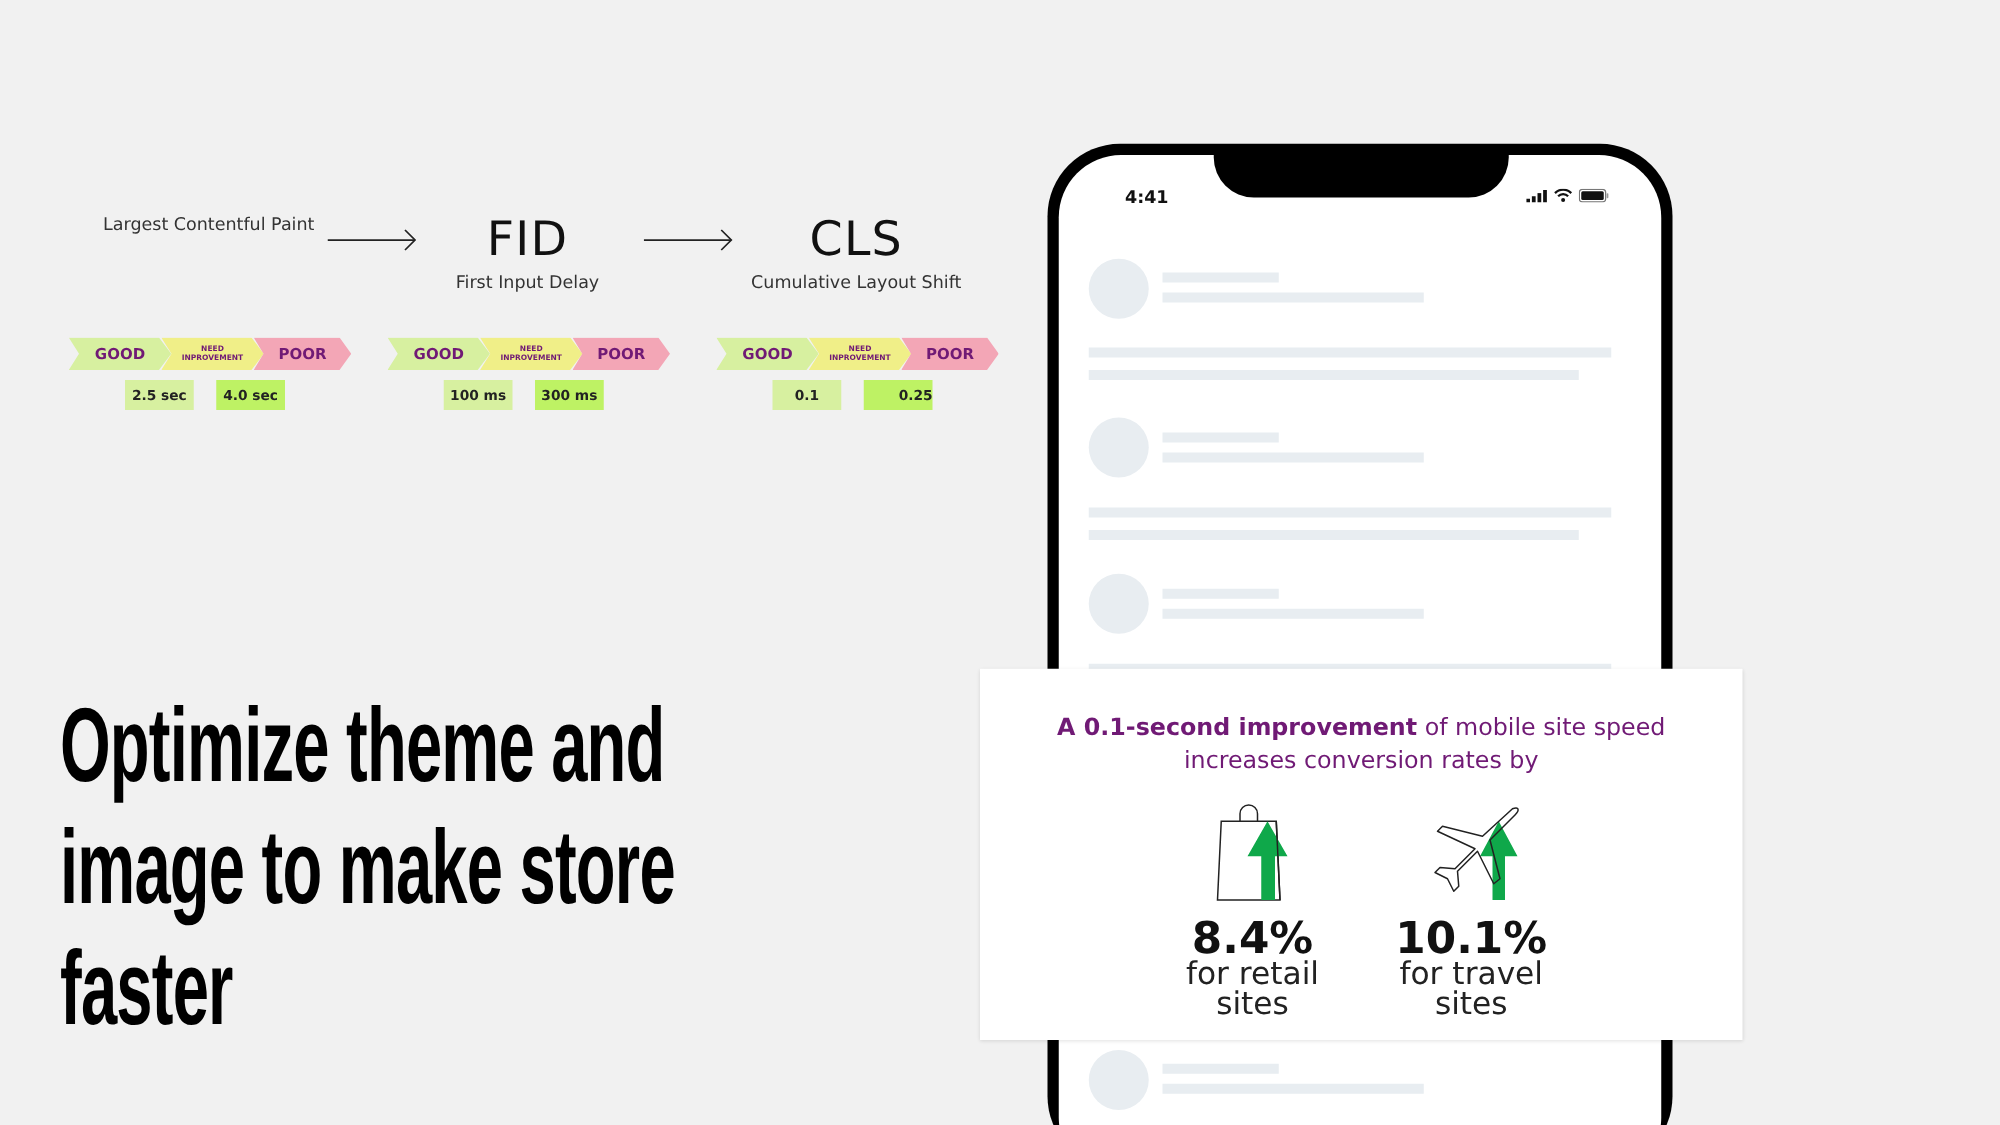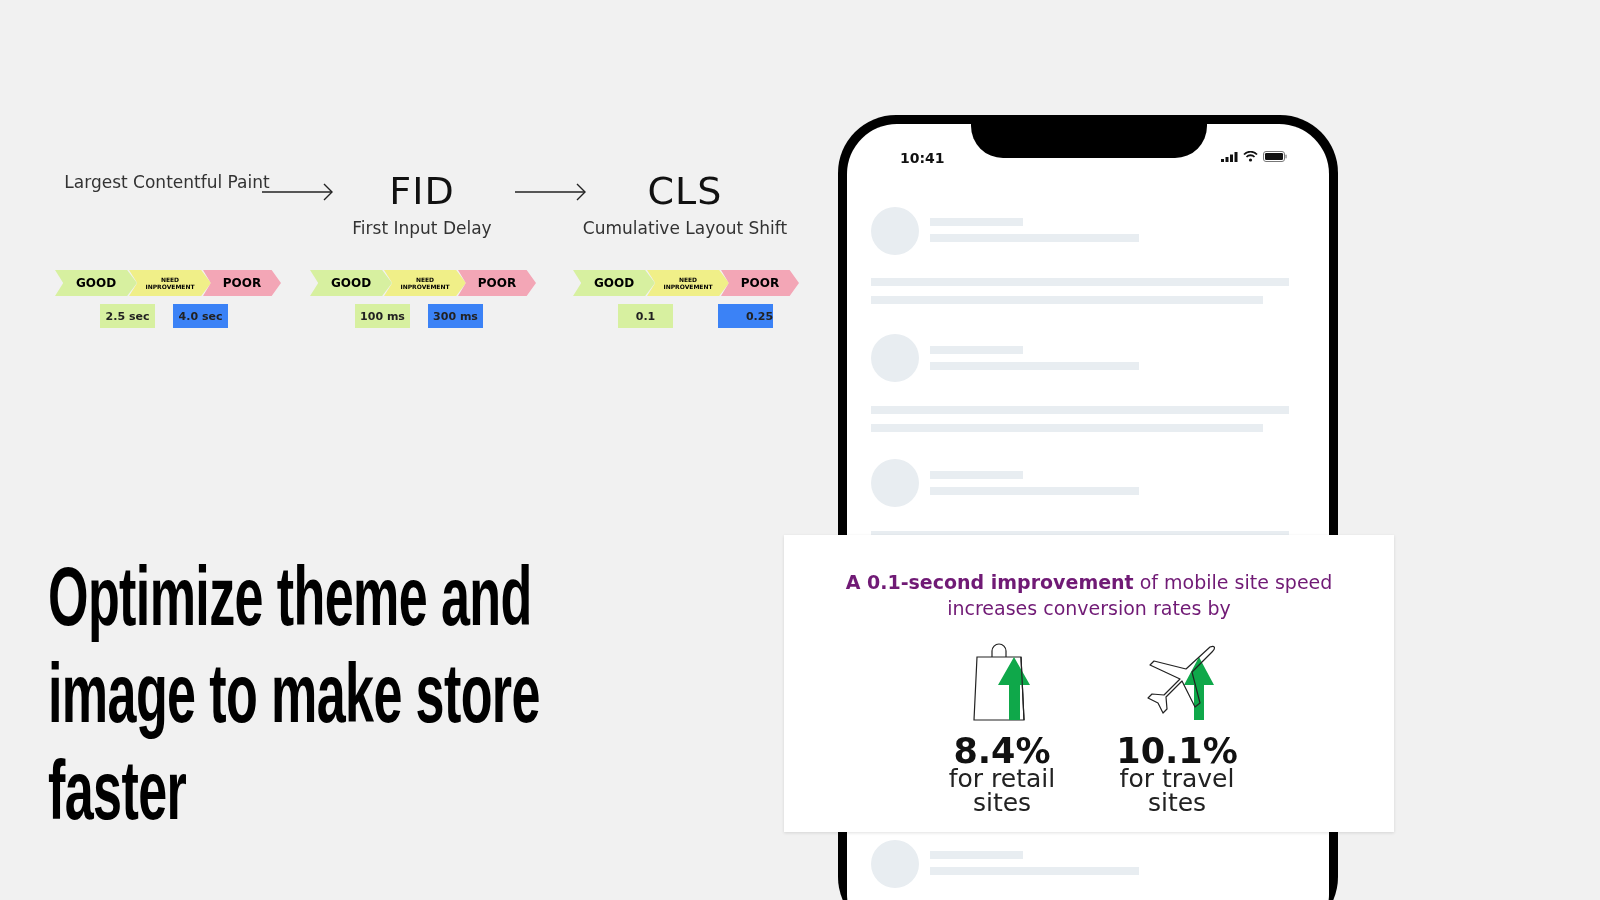--- a/index.html
+++ b/index.html
@@ -2,31 +2,31 @@
 <html><head>
 <meta charset="utf-8">
 <style>
   * { box-sizing: border-box; margin: 0; padding: 0; }
   html, body { width: 1600px; height: 900px; overflow: hidden; background: #f1f1f1; }
   body { position: relative; font-family: "DejaVu Sans", sans-serif; color: #111; }
 
   
   .metric { position: absolute; top: 168px; width: 240px; text-align: center; }
   .metric .abbr { font-family: "DejaVu Sans", sans-serif; font-size: 38px; font-weight: 500; letter-spacing: 1px; color: #111; line-height: 46px; }
-  .metric .full { font-size: 17px; color: #333; margin-top: 4px; }
+  .metric .full { font-size: 14px; color: #333; margin-top: 4px; }
   .flow-arrow { position: absolute; top: 180px; width: 72px; height: 24px; }
 
   .scale { position: absolute; top: 270px; height: 26px; }
-  .seg { position: absolute; top: 0; height: 26px; display: flex; align-items: center; justify-content: center; font-weight: 700; color: #000000; }
+  .seg { position: absolute; top: 0; height: 26px; display: flex; align-items: center; justify-content: center; font-weight: 700; color: #701a75; }
   .seg.good { background: #d7f0a0; clip-path: polygon(0 0, 88% 0, 100% 50%, 88% 100%, 0 100%, 10% 50%); font-size: 12px; }
   .seg.need { background: #f0ef88; clip-path: polygon(0 0, 88% 0, 100% 50%, 88% 100%, 0 100%, 10% 50%); font-size: 6px; line-height: 7px; text-align: center; font-weight: 600; }
   .seg.poor { background: #f3a6b6; clip-path: polygon(0 0, 88% 0, 100% 50%, 88% 100%, 0 100%, 10% 50%); font-size: 12px; }
   .thr { position: absolute; top: 304px; width: 55px; height: 24px; display: flex; align-items: center; justify-content: center; font-size: 11px; font-weight: 700; color: #222; }
   .thr.g { background: #d7f0a0; }
-  .thr.y { background: #3b82f6; }
+  .thr.y { background: #bef264; }
 
   
   .headline { position: absolute; left: 48px; top: 548px; width: 1000px; transform-origin: 0 0; transform: scaleX(0.62); font-family: "Liberation Sans", sans-serif; font-weight: 700; font-size: 84px; line-height: 97px; color: #000; letter-spacing: -1px; }
   .headline span { display: block; white-space: nowrap; }
 
   
   .phone { position: absolute; left: 838px; top: 115px; width: 500px; height: 820px; background: #000; border-radius: 58px; }
   .screen { position: absolute; left: 9px; top: 9px; width: 482px; height: 820px; background: #fff; border-radius: 50px; overflow: hidden; }
   .notch { position: absolute; left: 124px; top: -2px; width: 236px; height: 36px; background: #000; border-radius: 0 0 32px 32px; }
   .time { position: absolute; left: 53px; top: 26px; font-size: 14px; font-weight: 600; color: #111; }
@@ -99,32 +99,32 @@
       <span>GOOD</span>
     </div>
   <div class="seg need" style="left:74px;width:82px;">
       <span><span>NEED</span><br><span>INPROVEMENT</span></span>
     </div>
   <div class="seg poor" style="left:148px;width:78px;">
       <span>POOR</span>
     </div>
 </div>
 <div class="thr g" style="left:618px;">0.1</div>
-<div class="thr y" style="left:718px;padding-left:28px;">0.25</div>
+<div class="thr y" style="left:691px;padding-left:28px;">0.25</div>
 
 <div class="headline">
   <span>Optimize theme and</span>
   <span>image to make store</span>
   <span>faster</span>
 </div>
 
 <div class="phone">
   <div class="screen">
     <div class="notch"></div>
-    <div class="time">10:41</div>
+    <div class="time">4:41</div>
     <div class="status">
       <svg width="17" height="10" viewBox="0 0 17 10">
         <rect x="0" y="7" width="3" height="3" fill="#111"></rect>
         <rect x="4.5" y="5" width="3" height="5" fill="#111"></rect>
         <rect x="9" y="2.5" width="3" height="7.5" fill="#111"></rect>
         <rect x="13.5" y="0" width="3" height="10" fill="#111"></rect>
       </svg>
       <svg width="15" height="11" viewBox="0 0 15 11">
         <path d="M1 3.5 A9 9 0 0 1 14 3.5" fill="none" stroke="#111" stroke-width="1.8"></path>
         <path d="M3.5 6 A5.5 5.5 0 0 1 11.5 6" fill="none" stroke="#111" stroke-width="1.8"></path>

